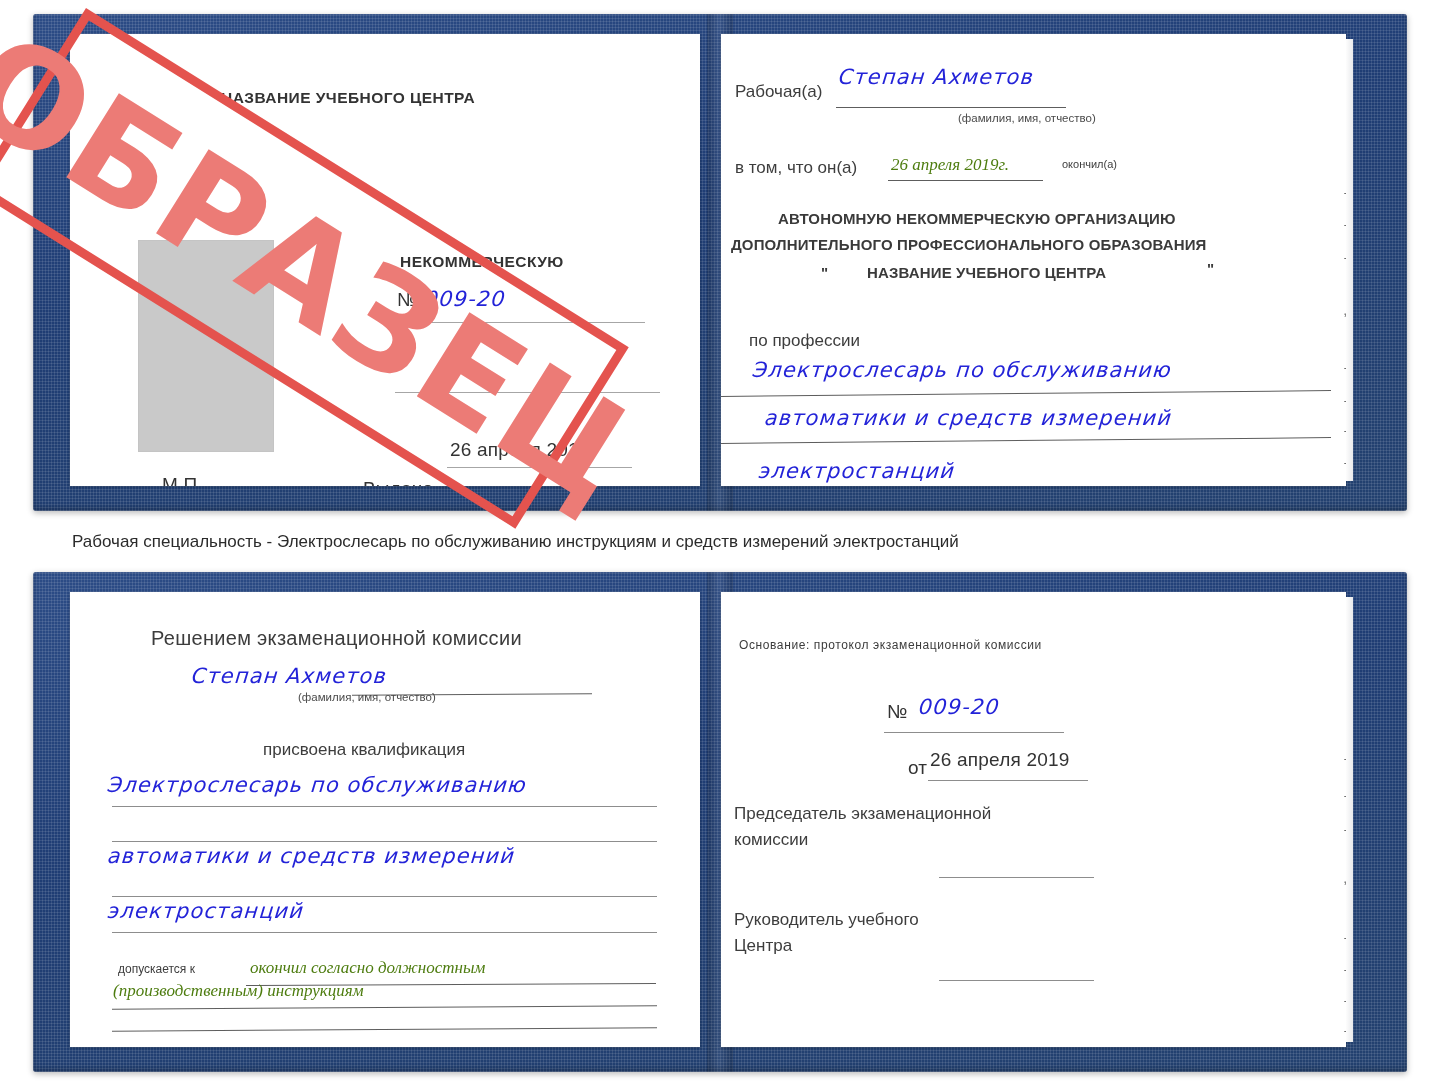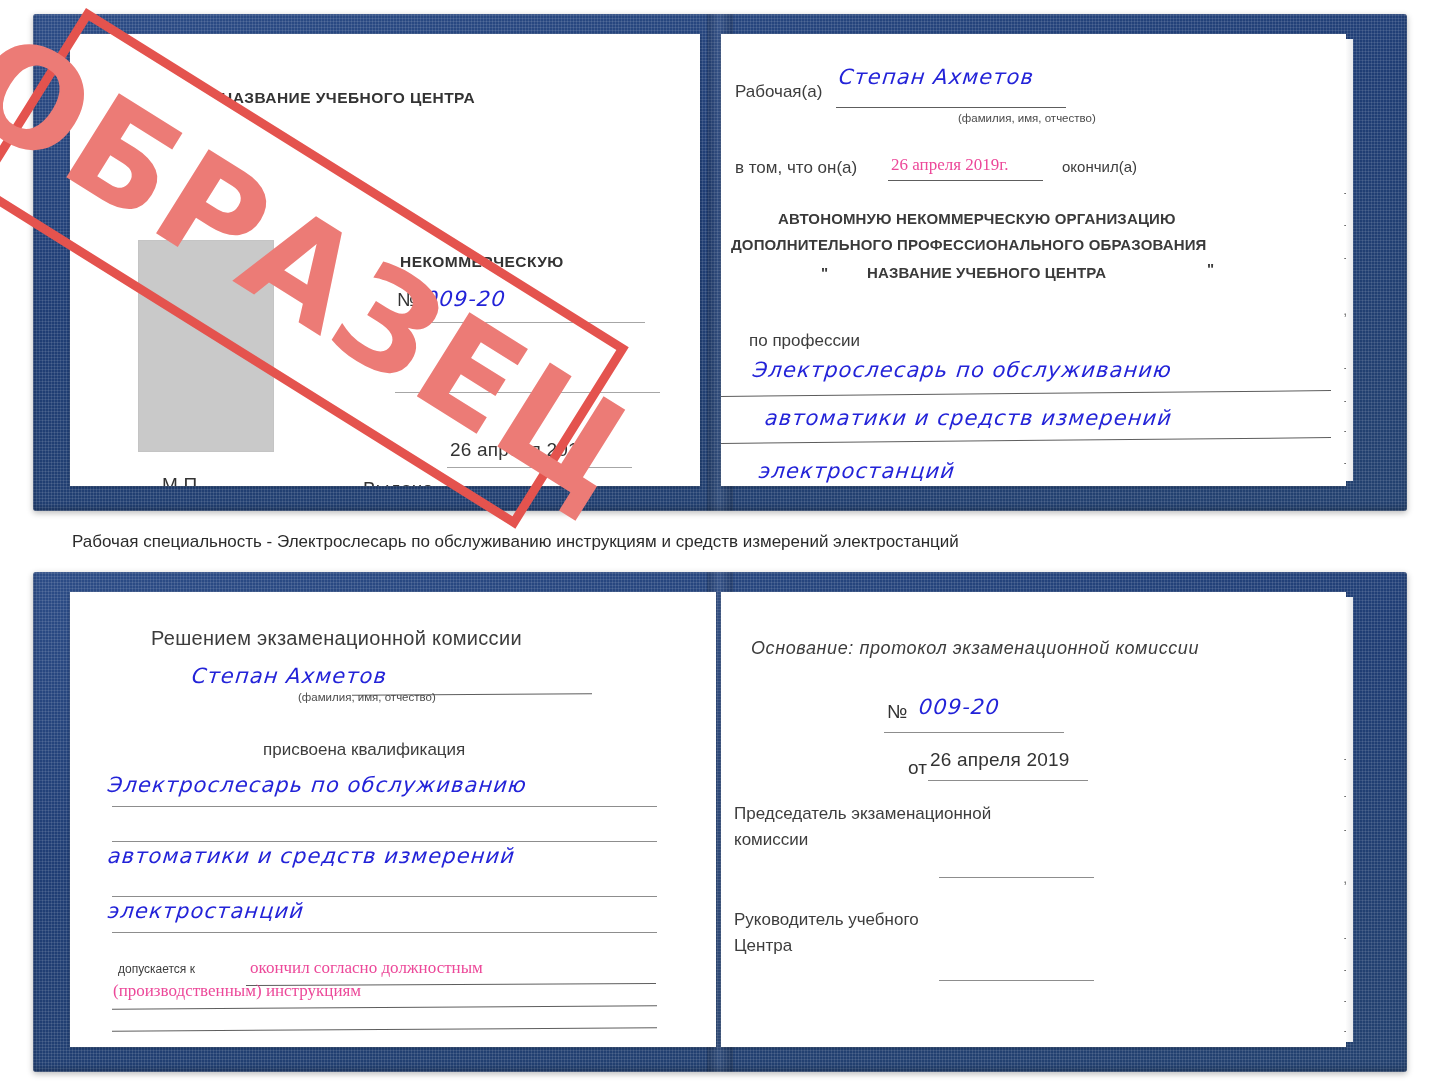--- a/index.html
+++ b/index.html
@@ -88,22 +88,23 @@
     font-size: 21px;
     font-style: italic;
     letter-spacing: 1.1px;
     white-space: nowrap;
     transform: skewX(-6deg);
   }
 
   .ital {
     position: absolute;
     font-family: "Liberation Serif", serif;
+    font-style: italic;
     font-size: 17px;
-    color: #ec4899;
+    color: #4d7c0f;
     white-space: nowrap;
   }
 
   .rule {
     position: absolute;
     height: 1.4px;
     background: #8d8d8d;
   }
   .rule.dark { background: #5d5d5d; height: 1.2px; }
   .rule.thin { background: #a6a6a6; height: 1.2px; }
@@ -195,21 +196,21 @@
     <div class="page-inner">
 
       <div class="lbl" style="left:14px; top:48px; font-size:17px;">Рабочая(а)</div>
       <div class="hand" style="left:118px; top:31px;">Степан Ахметов</div>
       <div class="rule dark" style="left:115px; top:73px; width:230px;"></div>
       <div class="lbl sm" style="left:237px; top:78px;">(фамилия, имя, отчество)</div>
 
       <div class="lbl" style="left:14px; top:124px; font-size:17px;">в том, что он(а)</div>
       <div class="ital" style="left:170px; top:121px;">26 апреля 2019г.</div>
       <div class="rule dark" style="left:167px; top:146px; width:155px;"></div>
-      <div class="lbl" style="left:341px; top:124px; font-size:15px;">окончил(а)</div>
+      <div class="lbl" style="left:341px; top:124px; font-size:11px;">окончил(а)</div>
 
       <div class="lbl org" style="left:10px; top:202px;">ДОПОЛНИТЕЛЬНОГО ПРОФЕССИОНАЛЬНОГО ОБРАЗОВАНИЯ</div>
       <div class="lbl org" style="left:57px; top:176px;">АВТОНОМНУЮ НЕКОММЕРЧЕСКУЮ ОРГАНИЗАЦИЮ</div>
       <div class="lbl org" style="left:100px; top:230px;">"</div>
       <div class="lbl org" style="left:146px; top:230px;">НАЗВАНИЕ УЧЕБНОГО ЦЕНТРА</div>
       <div class="lbl org" style="left:486px; top:226px;">"</div>
 
       <div class="lbl" style="left:28px; top:297px; font-size:17px;">по профессии</div>
 
       <div class="hand" style="left:32px; top:324px;">Электрослесарь по обслуживанию</div>
@@ -236,21 +237,21 @@
 
 <div class="stamp">
   <span class="stamp-text">ОБРАЗЕЦ</span>
 </div>
 
 <div class="caption">Рабочая специальность - Электрослесарь по обслуживанию инструкциям и средств измерений электростанций</div>
 
 <div class="book bottom">
   <div class="gutter" style="left: 674px;"></div>
 
-  <div class="page" style="left:37px; top:20px; width:630px; height:455px;padding-left:16px;">
+  <div class="page" style="left:37px; top:20px; width:630px; height:455px;">
     <div class="page-inner">
 
       <div class="lbl cap" style="left:81px; top:35px; font-size:20px;">Решением экзаменационной комиссии</div>
 
       <div class="hand" style="left:122px; top:72px;">Степан Ахметов</div>
       <div class="rule dark" style="left:282px; top:102px; width:240px; transform:rotate(-0.4deg);"></div>
       <div class="lbl sm" style="left:228px; top:99px;">(фамилия, имя, отчество)</div>
 
       <div class="lbl" style="left:193px; top:148px; font-size:17px;">присвоена квалификация</div>
 
@@ -269,21 +270,21 @@
       <div class="rule dark" style="left:176px; top:392px; width:410px; transform:rotate(-0.3deg);"></div>
       <div class="ital" style="left:43px; top:389px;">(производственным) инструкциям</div>
       <div class="rule dark" style="left:42px; top:415px; width:545px; transform:rotate(-0.35deg);"></div>
       <div class="rule dark" style="left:42px; top:437px; width:545px; transform:rotate(-0.35deg);"></div>
     </div>
   </div>
 
   <div class="page stack" style="left:688px; top:20px; width:625px; height:455px;">
     <div class="page-inner">
 
-      <div class="lbl cap" style="left:30px; top:46px; font-size:18px; letter-spacing:.6px;font-style:italic;">Основание: протокол экзаменационной комиссии</div>
+      <div class="lbl cap" style="left:18px; top:46px; font-size:12px; letter-spacing:.6px;">Основание: протокол экзаменационной комиссии</div>
 
       <div class="lbl big" style="left:166px; top:109px;">№</div>
       <div class="hand" style="left:198px; top:103px;">009-20</div>
       <div class="rule" style="left:163px; top:140px; width:180px;"></div>
 
       <div class="lbl big" style="left:187px; top:165px;">от</div>
       <div class="lbl big" style="left:209px; top:157px;">26 апреля 2019</div>
       <div class="rule" style="left:207px; top:188px; width:160px;"></div>
 
       <div class="lbl" style="left:13px; top:212px; font-size:17px;">Председатель экзаменационной</div>

